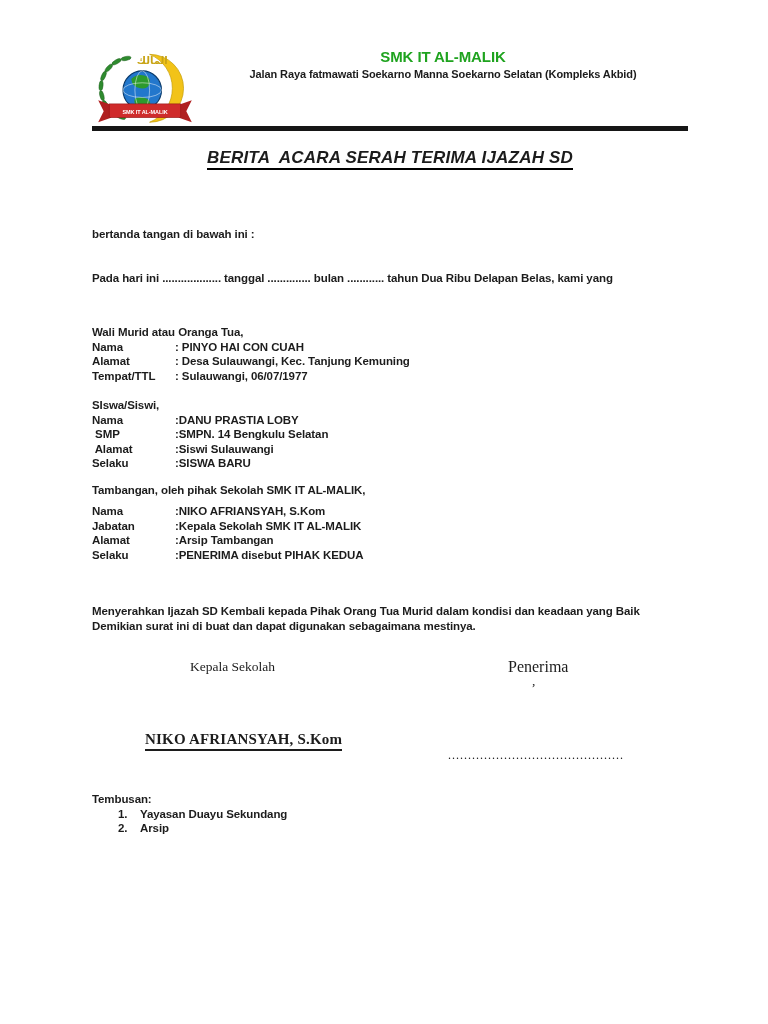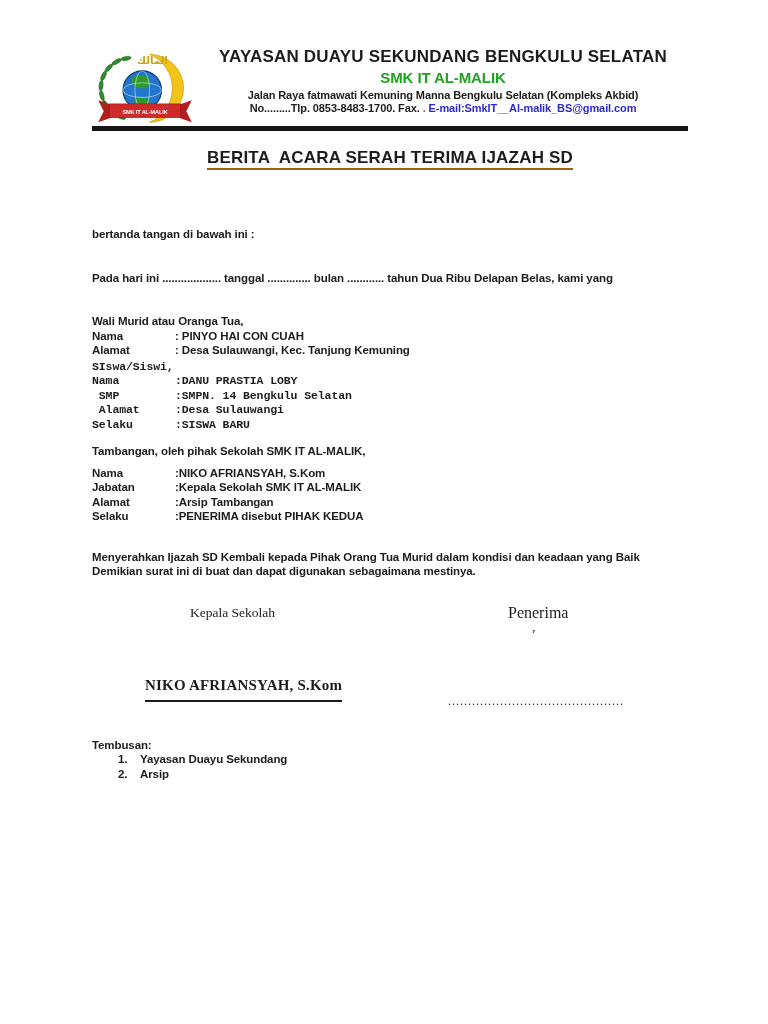--- a/index.html
+++ b/index.html
@@ -19,42 +19,42 @@
   .org-name { font-size:17px; line-height:21px; letter-spacing:0.2px; }
   .school-name { font-size:15px; line-height:19px; margin-top:1px; }
   .addr-line { font-size:11px; line-height:13px; margin-top:2px; white-space:pre; }
   .contact-line { font-size:11px; line-height:13px; white-space:pre; }
   .divider { height:5px; background:#161616; margin-left:92px; margin-right:80px; }
 
   
   .title-wrap { text-align:center; margin-top:17px; }
   .doc-title {
     display:inline-block; font-size:17px; line-height:19px; white-space:pre;
-    border-bottom:2px solid #a16207; padding-bottom:1px; letter-spacing:0.2px;
+    border-bottom:2px solid #000000; padding-bottom:1px; letter-spacing:0.2px;font-style:italic;
   }
 
   
   .intro { margin-top:28px; white-space:pre-wrap; }
-  .sec-wali { }
-  .sec-siswa { margin-top:2px;font-family:Liberation Mono, monospace; }
+  .sec-wali { margin-top:11px; }
+  .sec-siswa { margin-top:15px; }
   .mengetahui { margin-top:12px; }
   .sec-kepala { margin-top:7px; }
   .row { display:flex; }
   .row-label { width:83px; flex:0 0 83px; white-space:pre; }
   .row-value { white-space:pre; }
-  .closing { margin-top:26px; }
+  .closing { margin-top:42px; }
 
   
   .signature { position:relative; margin-top:27px; height:132px;
     font-family:"Liberation Serif", serif; font-weight:normal; letter-spacing:0; }
   .role-left  { position:absolute; left:98px;  top:0; font-size:13.5px;font-family:Liberation Serif, serif; }
   .role-right { position:absolute; left:416px; top:0; font-size:16px; }
   .role-comma { position:absolute; left:440px; top:14px; font-size:13.5px; }
   .sig-name { position:absolute; left:53px; top:72px; font-size:15px; font-weight:bold;
-    border-bottom:2px solid #1c1c1c; padding-bottom:8px; letter-spacing:0.2px; }
+    border-bottom:2px solid #1c1c1c; padding-bottom:2px; letter-spacing:0.2px; }
   .sig-dots { position:absolute; left:356px; top:88px; font-size:12px; letter-spacing:1px; }
 
   
   .tembusan-items { margin-top:0; }
   .tembusan-item { display:flex; padding-left:26px; }
   .tembusan-num { width:22px; flex:0 0 22px; }
 </style>
 </head>
 <body>
 
@@ -89,24 +89,22 @@
 
       <g>
         <polygon points="18,63 4,58 10,70 4,82 18,77" fill="#b02020"></polygon>
         <polygon points="92,63 106,58 100,70 106,82 92,77" fill="#b02020"></polygon>
         <rect x="16" y="62" width="78" height="15" fill="#cf2b2b" stroke="#8d1414" stroke-width="0.6"></rect>
         <text x="55" y="72.5" text-anchor="middle" font-size="6" fill="#ffffff" font-family="Liberation Sans, sans-serif" font-weight="bold">SMK IT AL-MALIK</text>
       </g>
     </svg>
 
     <div class="header-text">
-      <div class="org-name">YAYASAN DUAYU SEKUNDANG BENGKULU SELATAN</div>
       <div class="school-name" style="color: rgb(31, 163, 31);">SMK IT AL-MALIK</div>
-      <div class="addr-line">Jalan Raya fatmawati Kemuning Manna Bengkulu Selatan (Kompleks Akbid)</div>
-      <div class="contact-line"><span>No.........Tlp. 0853-8483-1700. Fax. </span><span style="color:#cc3344;">. </span><span style="color:#2a2ad0;">E-mail:SmkIT__Al-malik_BS@gmail.com</span></div>
+      <div class="addr-line">Jalan Raya fatmawati Soekarno Manna Soekarno Selatan (Kompleks Akbid)</div>
     </div>
   </div>
   <div class="divider"></div>
 
   <div class="title-wrap content">
     <span class="doc-title">BERITA  ACARA SERAH TERIMA IJAZAH SD</span>
   </div>
 
   <div class="content intro">
     <div>bertanda tangan di bawah ini :</div>
@@ -116,35 +114,39 @@
   <div class="content sec-wali">
     <div>Wali Murid atau Oranga Tua,</div>
     <div class="row">
       <span class="row-label">Nama</span>
       <span class="row-value">: PINYO HAI CON CUAH</span>
     </div>
     <div class="row">
       <span class="row-label">Alamat</span>
       <span class="row-value">: Desa Sulauwangi, Kec. Tanjung Kemuning</span>
     </div>
+    <div class="row">
+      <span class="row-label">Tempat/TTL</span>
+      <span class="row-value">: Sulauwangi, 06/07/1977</span>
+    </div>
   </div>
 
   <div class="content sec-siswa">
     <div>SIswa/Siswi,</div>
     <div class="row">
       <span class="row-label">Nama</span>
       <span class="row-value">:DANU PRASTIA LOBY</span>
     </div>
     <div class="row">
       <span class="row-label"> SMP</span>
       <span class="row-value">:SMPN. 14 Bengkulu Selatan</span>
     </div>
     <div class="row">
       <span class="row-label"> Alamat</span>
-      <span class="row-value">:Desa Sulauwangi</span>
+      <span class="row-value">:Siswi Sulauwangi</span>
     </div>
     <div class="row">
       <span class="row-label">Selaku</span>
       <span class="row-value">:SISWA BARU</span>
     </div>
   </div>
 
   <div class="content mengetahui">Tambangan, oleh pihak Sekolah SMK IT AL-MALIK,</div>
 
   <div class="content sec-kepala">

